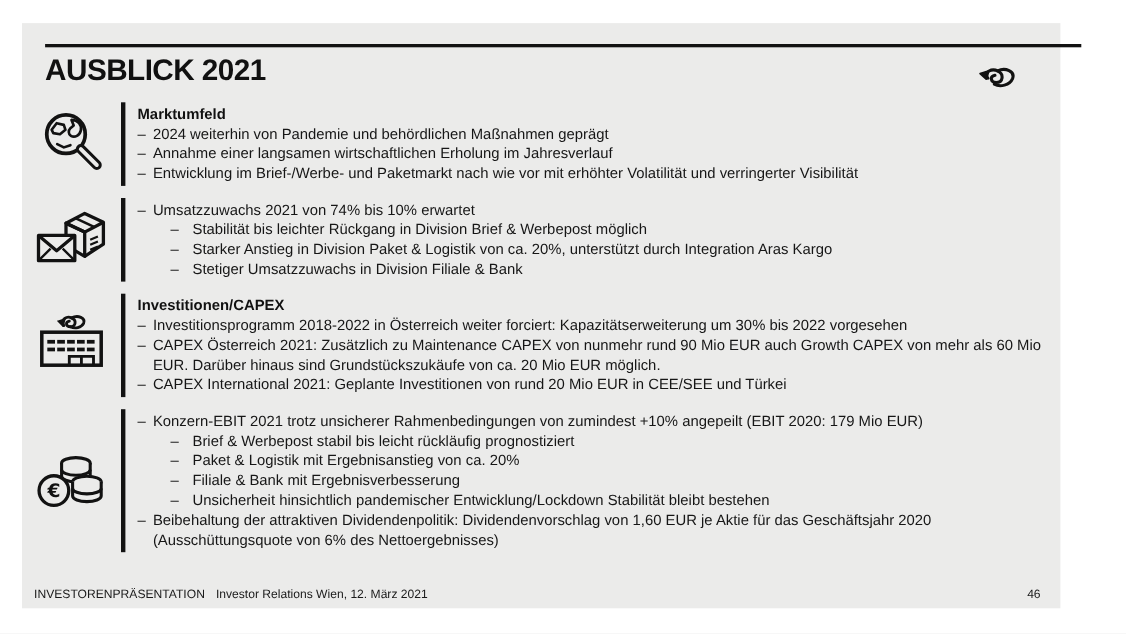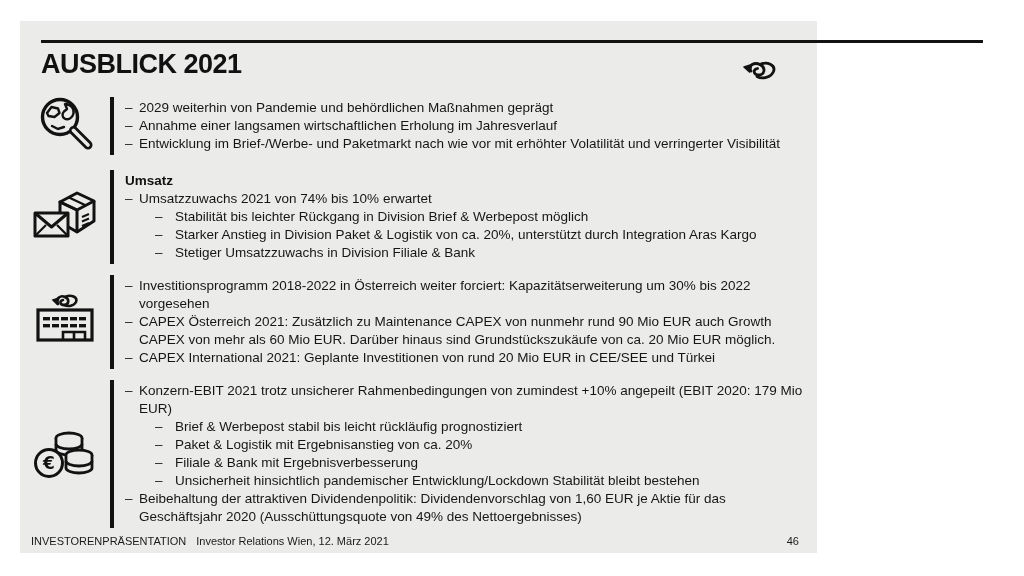--- a/index.html
+++ b/index.html
@@ -2,21 +2,21 @@
 <html><head>
 <meta charset="utf-8">
 <style>
   html,body{margin:0;padding:0;}
   body{
     width:1024px;height:576px;overflow:hidden;background:#ffffff;
     font-family:"Liberation Sans","DejaVu Sans",sans-serif;color:#161616;
     position:relative;
   }
   .slide{
-    position:absolute;left:20px;top:21px;width:797px;height:532px;
+    position:absolute;left:20px;top:21px;width:944px;height:532px;
     background:#ebebea;
   }
   .title-rule{
     position:absolute;left:21px;top:19px;width:942px;height:3px;background:#121212;
   }
   .title-row{
     position:absolute;left:21px;top:28px;right:20px;
     display:flex;justify-content:space-between;align-items:flex-start;
   }
   h1.slide-title{
@@ -73,24 +73,25 @@
           <svg width="62" height="66" viewBox="0 0 62 66" fill="none">
     <circle cx="26" cy="24" r="17.5" stroke="#121212" stroke-width="3.4"></circle>
     <path d="M13 20 l4.5-6 6.5 1.5 1.5 4.5 -5 4 -6-1 z" stroke="#121212" stroke-width="2.4" stroke-linejoin="round"></path>
     <path d="M31 11 c6 0 9.5 5 8.5 9.5 c-1 4.5 -5.5 7 -9 5 c-2.5-1.5 -2.5-5 -0.5-7 l3-2.5 z" stroke="#121212" stroke-width="2.4" stroke-linejoin="round"></path>
     <path d="M18 33 l6 3 6-2" stroke="#121212" stroke-width="2.4" stroke-linecap="round"></path>
     <path d="M39.5 37.5 L54 52" stroke="#121212" stroke-width="9" stroke-linecap="round"></path>
     <path d="M39.5 37.5 L54 52" stroke="#ebebea" stroke-width="3.6" stroke-linecap="round"></path>
   </svg>
         </div>
         <div class="section-content">
-          <ul class="items">
-            <li class="item level1">
-              <span class="dash">–</span>
-              <span class="txt">2029 weiterhin von Pandemie und behördlichen Maßnahmen geprägt</span>
+          <h2 class="section-heading">Marktumfeld</h2>
+          <ul class="items">
+            <li class="item level1">
+              <span class="dash">–</span>
+              <span class="txt">2024 weiterhin von Pandemie und behördlichen Maßnahmen geprägt</span>
             </li>
             <li class="item level1">
               <span class="dash">–</span>
               <span class="txt">Annahme einer langsamen wirtschaftlichen Erholung im Jahresverlauf</span>
             </li>
             <li class="item level1">
               <span class="dash">–</span>
               <span class="txt">Entwicklung im Brief-/Werbe- und Paketmarkt nach wie vor mit erhöhter Volatilität und verringerter Visibilität</span>
             </li>
           </ul>
@@ -103,21 +104,20 @@
     <path d="M30 16 L30 36 L47 46 L47 24 Z" stroke="#121212" stroke-width="3" stroke-linejoin="round"></path>
     <path d="M64 15 L64 35 L47 46" stroke="#121212" stroke-width="3" stroke-linejoin="round"></path>
     <path d="M39 11.5 L56 19.5" stroke="#121212" stroke-width="2.4"></path>
     <path d="M52 31 l7-3 M52 35.5 l7-3 M52 40 l7-3" stroke="#121212" stroke-width="2"></path>
     <rect x="5" y="27" width="33" height="23" fill="#ebebea" stroke="#121212" stroke-width="3" stroke-linejoin="round"></rect>
     <path d="M5 27 L21.5 41 L38 27" stroke="#121212" stroke-width="3" stroke-linejoin="round"></path>
     <path d="M5 50 L16 39 M38 50 L27 39" stroke="#121212" stroke-width="2.2"></path>
   </svg>
         </div>
         <div class="section-content">
-          <h2 class="section-heading">Umsatz</h2>
           <ul class="items">
             <li class="item level1">
               <span class="dash">–</span>
               <span class="txt">Umsatzzuwachs 2021 von 74% bis 10% erwartet</span>
             </li>
             <li class="item level2">
               <span class="dash">–</span>
               <span class="txt">Stabilität bis leichter Rückgang in Division Brief &amp; Werbepost möglich</span>
             </li>
             <li class="item level2">
@@ -147,20 +147,21 @@
       <rect x="11" y="32" width="7" height="3.4"></rect>
               <rect x="20" y="32" width="7" height="3.4"></rect>
       <rect x="29" y="32" width="7" height="3.4"></rect>
               <rect x="38" y="32" width="7" height="3.4"></rect>
       <rect x="47" y="32" width="7" height="3.4"></rect>
     </g>
     <path d="M31 48 V40 H53 V48 M42 40 V48" stroke="#121212" stroke-width="2.6"></path>
   </svg>
         </div>
         <div class="section-content">
+          <h2 class="section-heading">Investitionen/CAPEX</h2>
           <ul class="items">
             <li class="item level1">
               <span class="dash">–</span>
               <span class="txt">Investitionsprogramm 2018-2022 in Österreich weiter forciert: Kapazitätserweiterung um 30% bis 2022 vorgesehen</span>
             </li>
             <li class="item level1">
               <span class="dash">–</span>
               <span class="txt">CAPEX Österreich 2021: Zusätzlich zu Maintenance CAPEX von nunmehr rund 90 Mio EUR auch Growth CAPEX von mehr als 60 Mio EUR. Darüber hinaus sind Grundstückszukäufe von ca. 20 Mio EUR möglich.</span>
             </li>
             <li class="item level1">
@@ -204,21 +205,21 @@
             <li class="item level2">
               <span class="dash">–</span>
               <span class="txt">Filiale &amp; Bank mit Ergebnisverbesserung</span>
             </li>
             <li class="item level2">
               <span class="dash">–</span>
               <span class="txt">Unsicherheit hinsichtlich pandemischer Entwicklung/Lockdown Stabilität bleibt bestehen</span>
             </li>
             <li class="item level1">
               <span class="dash">–</span>
-              <span class="txt">Beibehaltung der attraktiven Dividendenpolitik: Dividendenvorschlag von 1,60 EUR je Aktie für das Geschäftsjahr 2020 (Ausschüttungsquote von 49% des Nettoergebnisses)</span>
+              <span class="txt">Beibehaltung der attraktiven Dividendenpolitik: Dividendenvorschlag von 1,60 EUR je Aktie für das Geschäftsjahr 2020 (Ausschüttungsquote von 6% des Nettoergebnisses)</span>
             </li>
           </ul>
         </div>
       </div>
     </div>
 
   <div class="footer">
     <div class="f-left">
       <span>INVESTORENPRÄSENTATION</span><span>Investor Relations Wien, 12. März 2021</span>
     </div>

